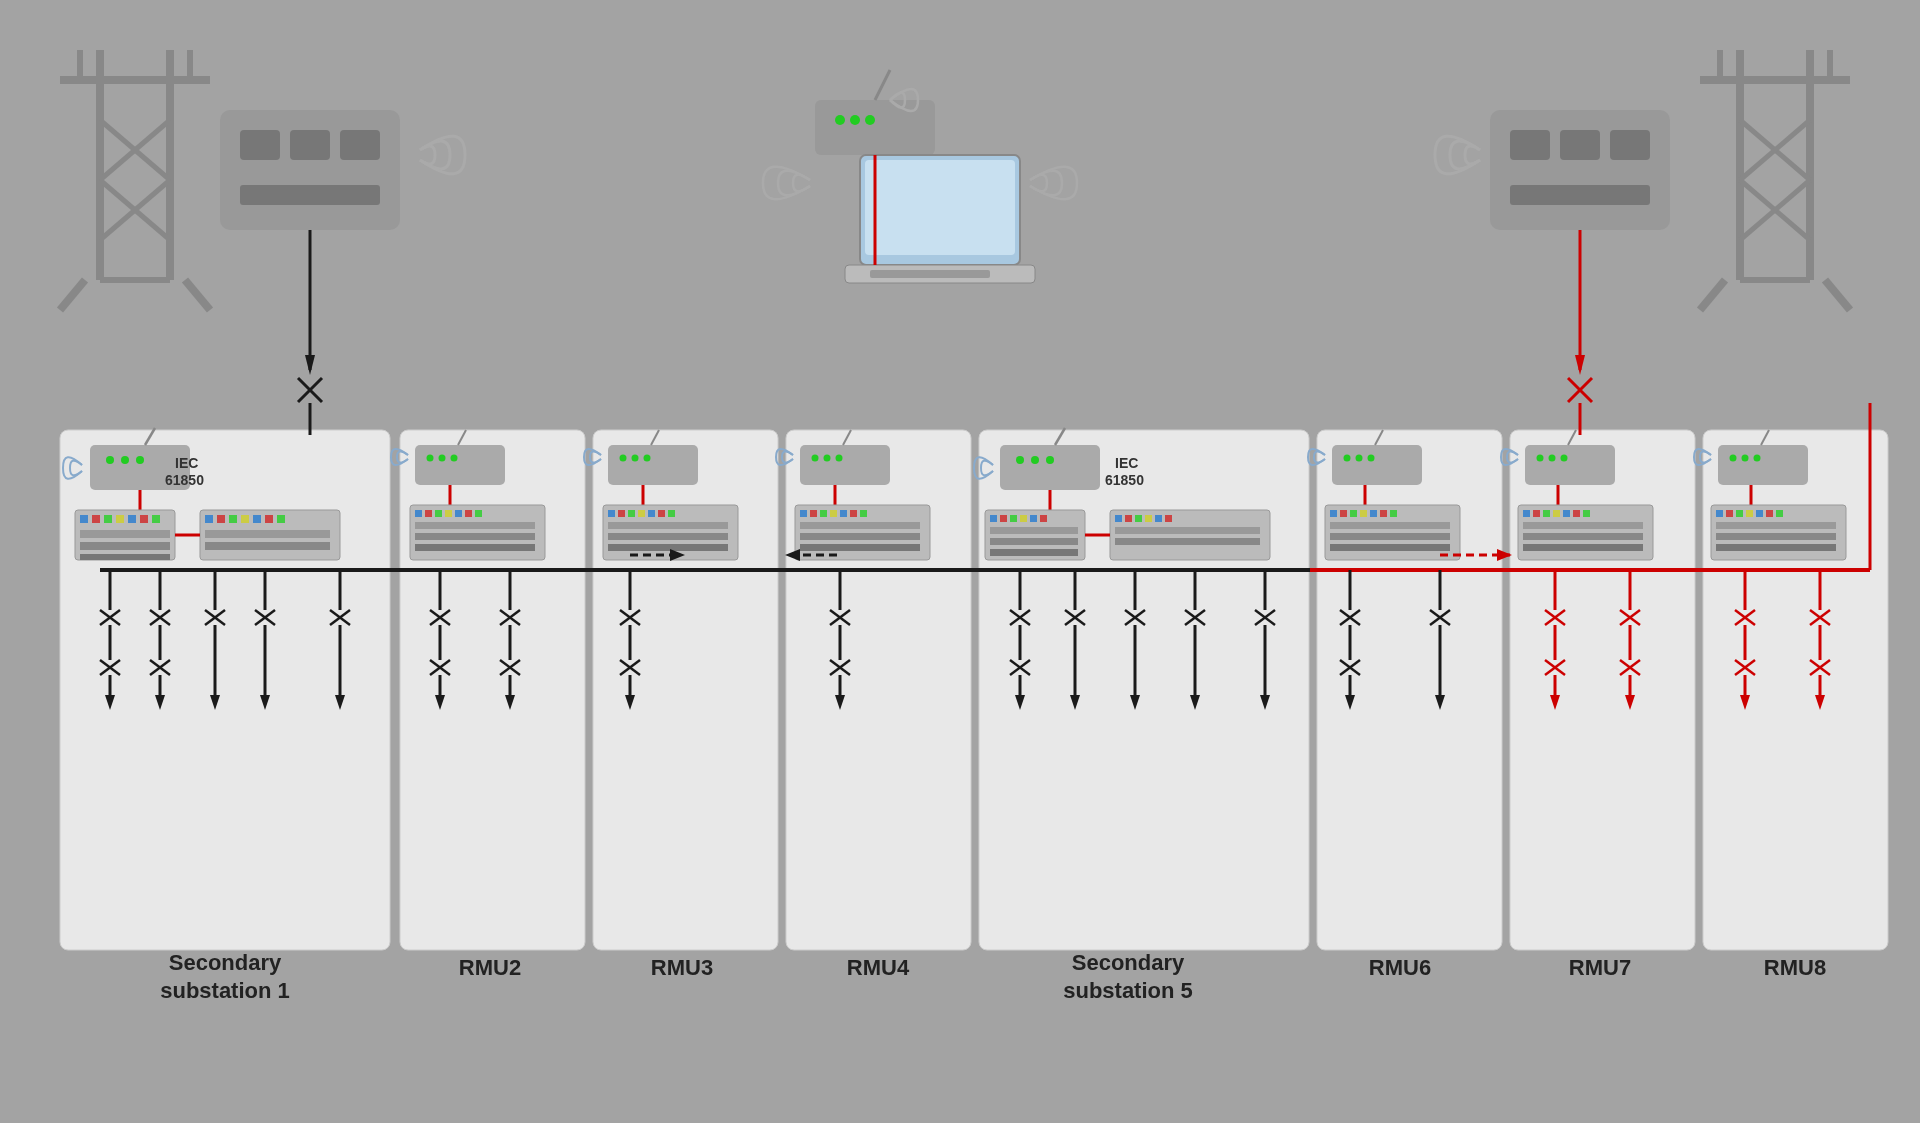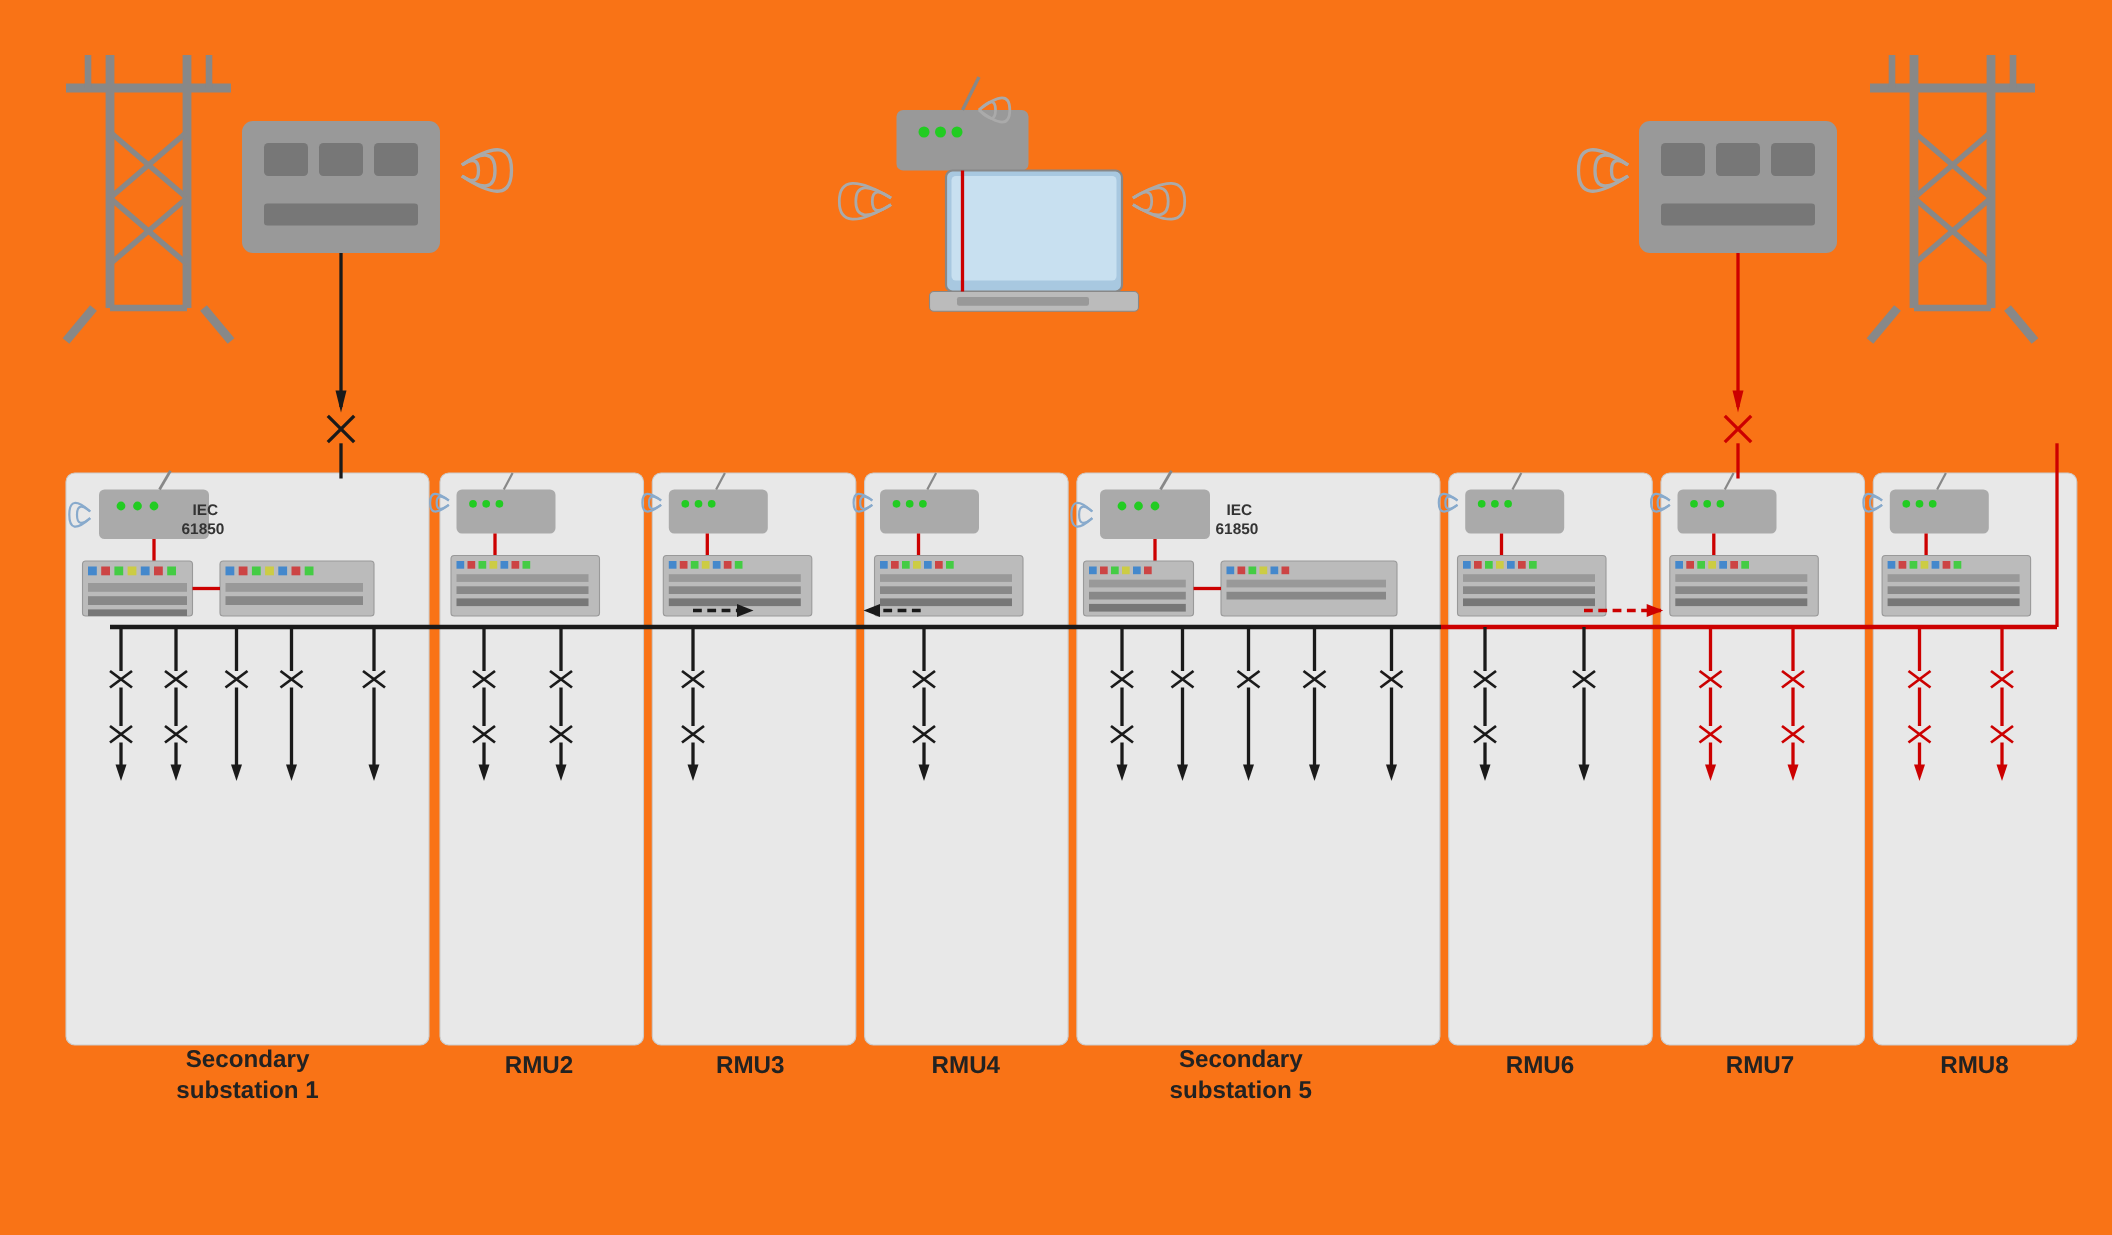--- a/index.html
+++ b/index.html
@@ -9,21 +9,21 @@
       height: 1123px;
       overflow: hidden;
       font-family: Arial, sans-serif;
       position: relative;
     }
 
     .diagram-container {
       width: 1920px;
       height: 1123px;
       position: relative;
-      background: #f97316;
+      background: #a3a3a3;
     }
 
     
     .main-svg {
       position: absolute;
       top: 0;
       left: 0;
       width: 1920px;
       height: 1123px;
     }

